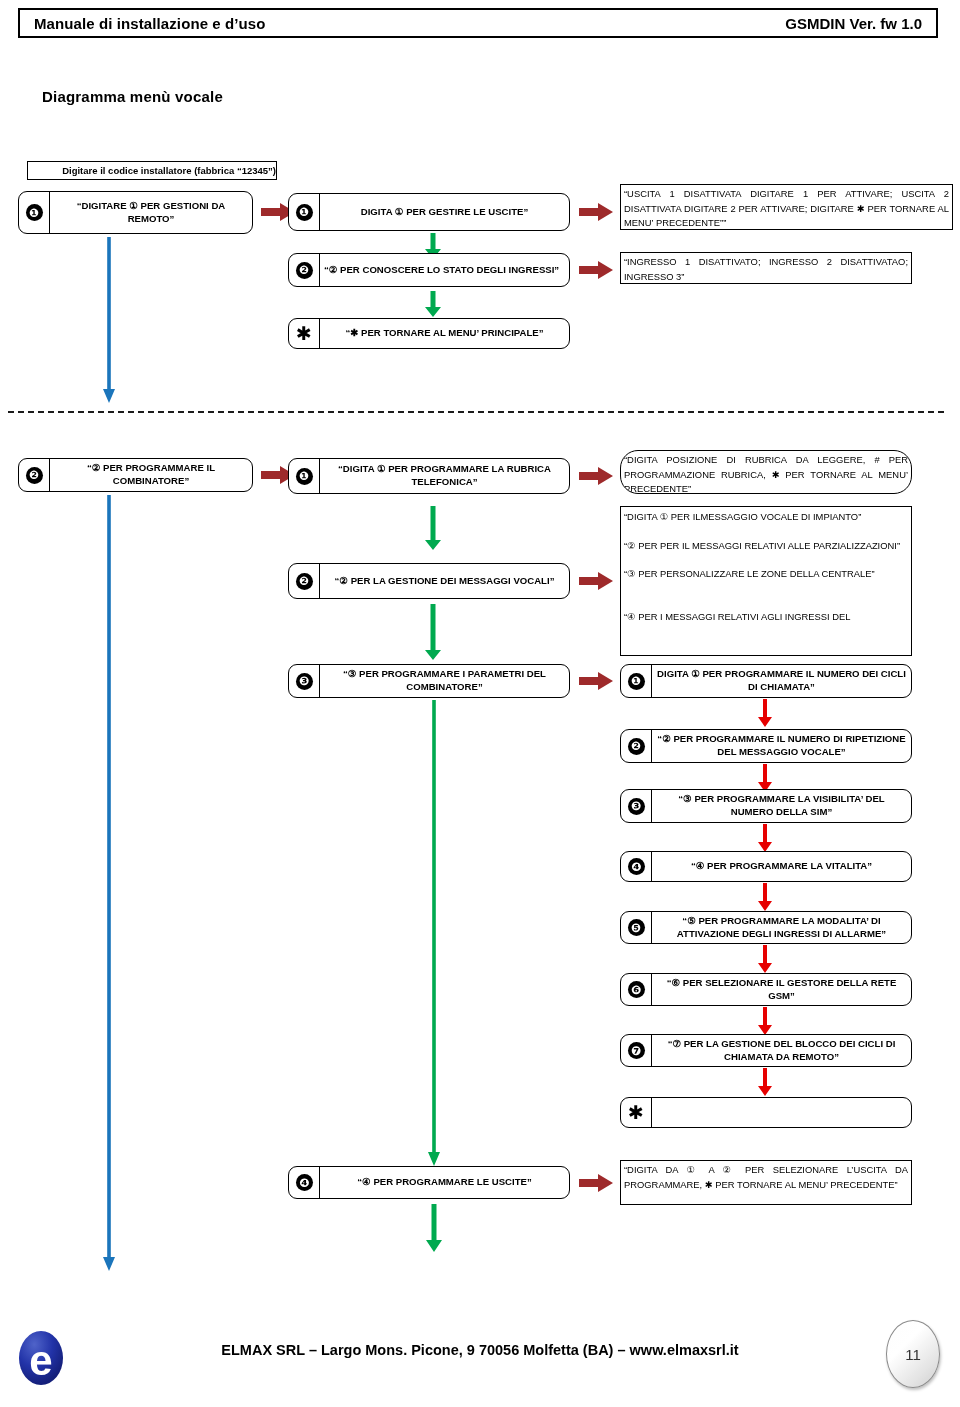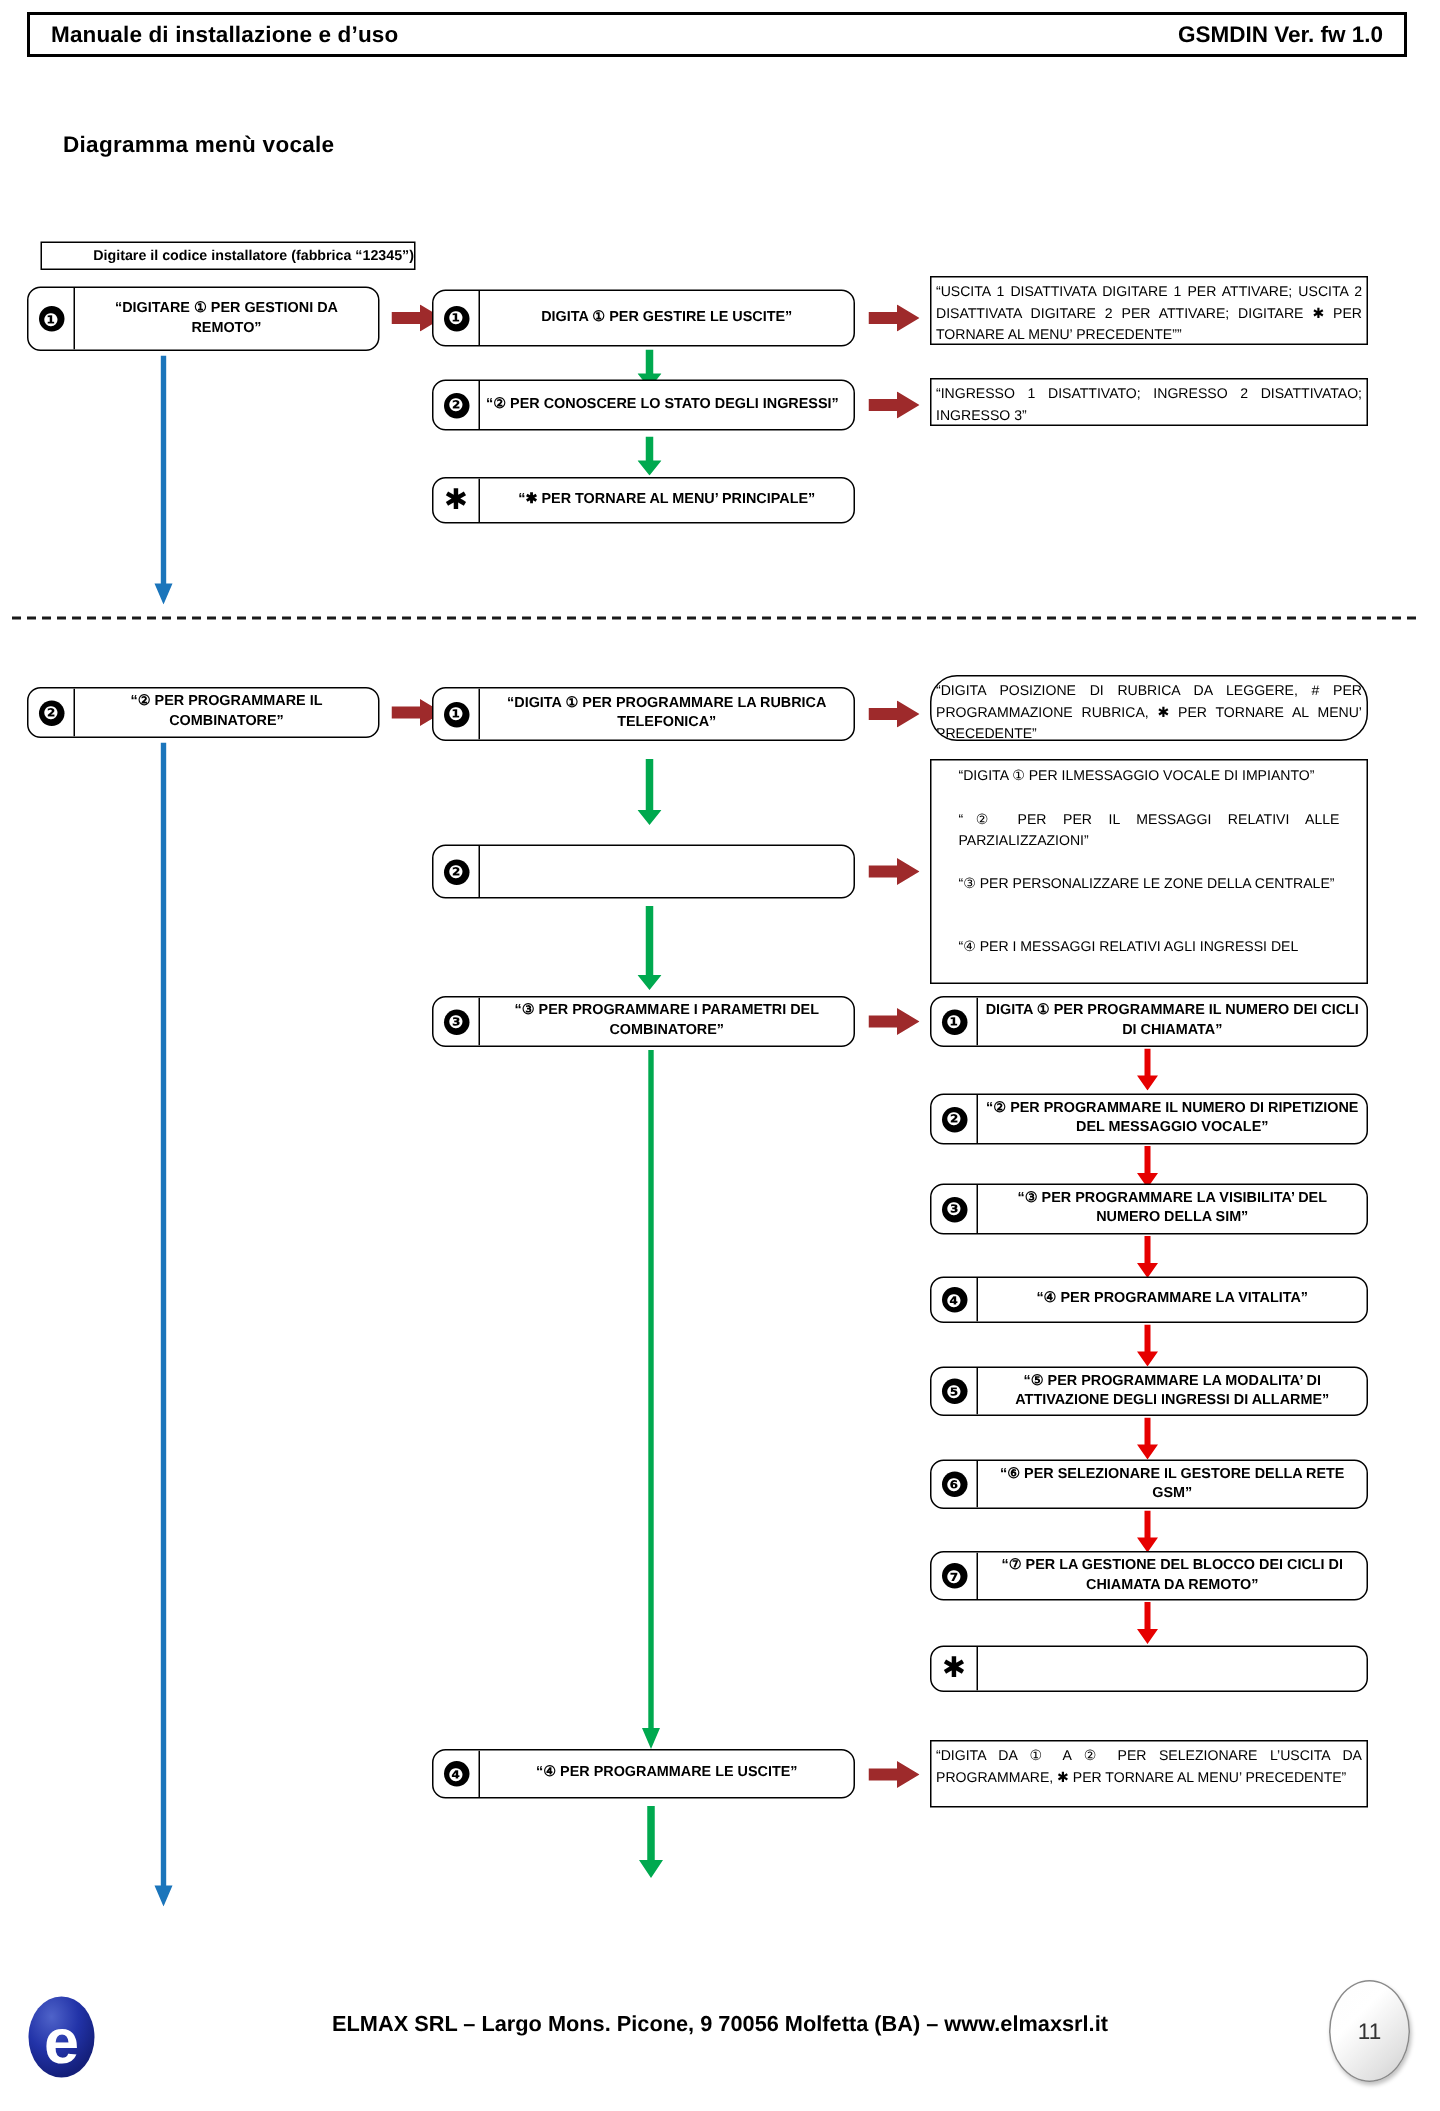--- a/index.html
+++ b/index.html
@@ -128,21 +128,21 @@
     </div>
     <div class="txt">DIGITA ① PER GESTIRE LE USCITE”</div>
   </div>
 
   <div class="red-arrow" style="left:579px;top:203px;">
     <svg width="34" height="18" viewBox="0 0 34 18">
         <path d="M0 5 H19 V0 L34 9 L19 18 V13 H0 Z" fill="#9e2a2b"></path>
       </svg>
   </div>
 
-  <div class="rect" style="left:620px;top:184px;width:292px;height:46px;">“USCITA 1 DISATTIVATA DIGITARE 1 PER ATTIVARE; USCITA 2 DISATTIVATA DIGITARE 2 PER ATTIVARE; DIGITARE ✱ PER TORNARE AL MENU’ PRECEDENTE””</div>
+  <div class="rect" style="left:620px;top:184px;width:333px;height:46px;">“USCITA 1 DISATTIVATA DIGITARE 1 PER ATTIVARE; USCITA 2 DISATTIVATA DIGITARE 2 PER ATTIVARE; DIGITARE ✱ PER TORNARE AL MENU’ PRECEDENTE””</div>
 
   <div class="v-arrow" style="left:425px;top:233px;">
     <svg width="16" height="26" viewBox="0 0 16 26">
         <path d="M5.5 0 H10.5 V16 H16 L8 26 L0 16 H5.5 Z" fill="#00a94f"></path>
       </svg>
   </div>
 
   <div class="node" style="left:288px;top:253px;width:282px;height:34px;">
     <div class="key">
       <span class="disc sym">❷</span>
@@ -210,29 +210,30 @@
   <div class="v-arrow" style="left:425px;top:506px;">
     <svg width="16" height="44" viewBox="0 0 16 44">
         <path d="M5.5 0 H10.5 V34 H16 L8 44 L0 34 H5.5 Z" fill="#00a94f"></path>
       </svg>
   </div>
 
   <div class="node" style="left:288px;top:563px;width:282px;height:36px;">
     <div class="key">
       <span class="disc sym">❷</span>
     </div>
+    <div class="txt">“② PER LA GESTIONE DEI MESSAGGI VOCALI”</div>
   </div>
 
   <div class="red-arrow" style="left:579px;top:572px;">
     <svg width="34" height="18" viewBox="0 0 34 18">
         <path d="M0 5 H19 V0 L34 9 L19 18 V13 H0 Z" fill="#9e2a2b"></path>
       </svg>
   </div>
 
-  <div class="rect plain" style="left:620px;top:506px;width:292px;height:150px;padding:3px 18px;">
+  <div class="rect plain" style="left:620px;top:506px;width:292px;height:150px;padding:3px 3px;">
     <div style="margin-bottom:14px;">“DIGITA ① PER ILMESSAGGIO VOCALE DI IMPIANTO”</div>
     <div style="margin-bottom:14px;text-align:justify;">“② PER PER IL MESSAGGI RELATIVI ALLE PARZIALIZZAZIONI”</div>
     <div style="margin-bottom:28px;">“③ PER PERSONALIZZARE LE ZONE DELLA CENTRALE”</div>
     <div style="text-align:justify;white-space:nowrap;overflow:hidden;">“④ PER I MESSAGGI RELATIVI AGLI INGRESSI DEL</div>
   </div>
 
   <div class="v-arrow" style="left:425px;top:604px;">
     <svg width="16" height="56" viewBox="0 0 16 56">
         <path d="M5.5 0 H10.5 V46 H16 L8 56 L0 46 H5.5 Z" fill="#00a94f"></path>
       </svg>

